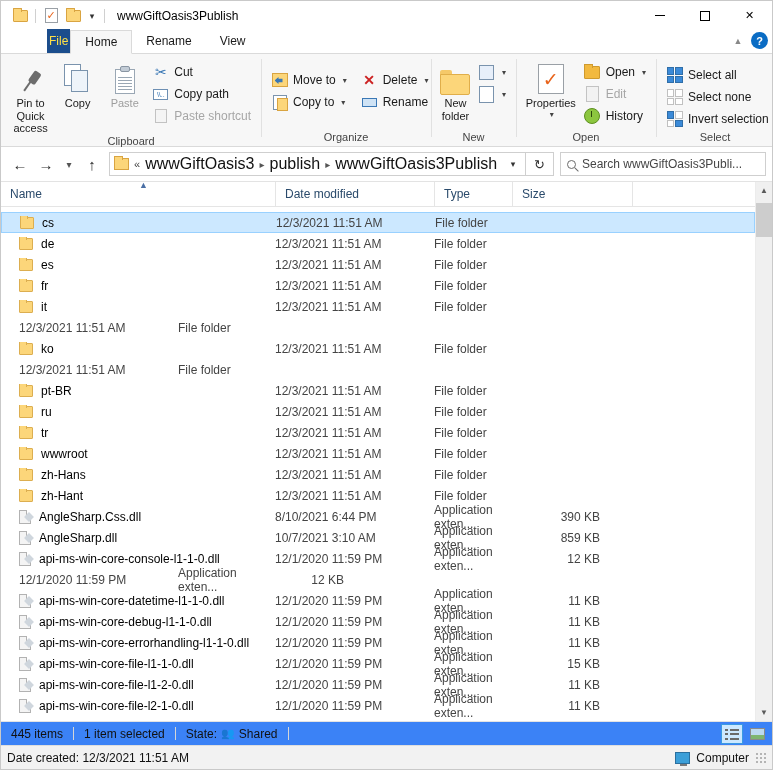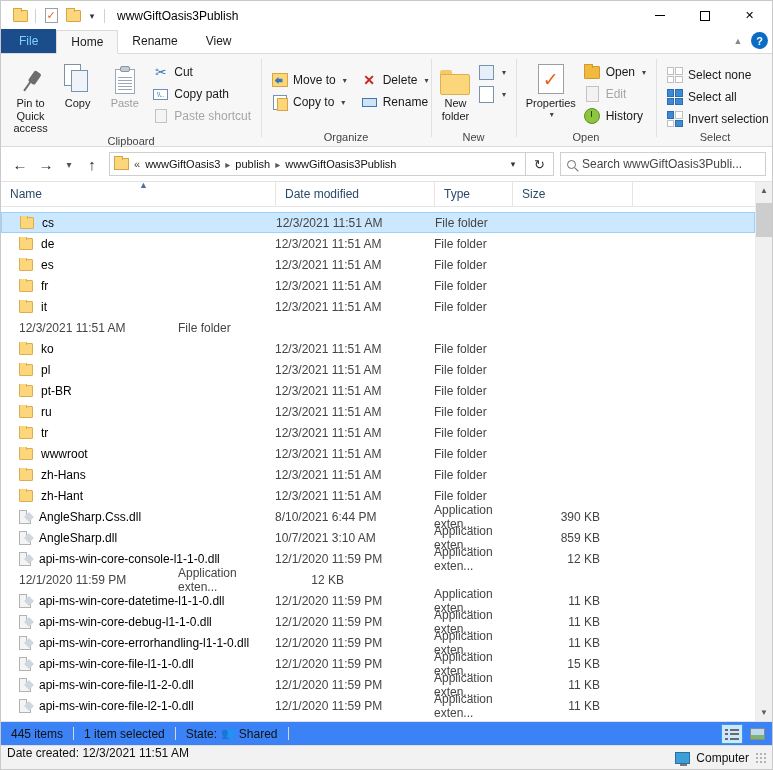--- a/index.html
+++ b/index.html
@@ -79,22 +79,23 @@
     position: relative;
     border-bottom: 1px solid #dadada;
   }
   .tab {
     height: 24px; padding: 0 14px;
     display: flex; align-items: center;
     font-size: 12px; color: #1a1a1a;
     cursor: default;
   }
   .tab.file {
-    background: #1b4d8c; color: #7dd3fc;
-    padding: 0 18px;
+    background: #1b4d8c; color: #fde047;
+    padding: 0 2px;
+    margin-left: 46px;
   }
   .tab.active {
     background: #f7f7f7;
     border: 1px solid #dadada;
     border-bottom: 1px solid #f7f7f7;
     margin-bottom: -1px;
   }
   .tab-right {
     position: absolute; right: 4px; top: 2px;
     display: flex; align-items: center; gap: 6px;
@@ -243,21 +244,21 @@
     border: 1px solid #cfcfcf; background: #fff;
     display: flex; align-items: center;
     padding: 0 2px 0 4px;
     margin-left: 4px;
   }
   .addr-folder {
     width: 15px;height:12px;background:#fcd67a;border:1px solid #d9a441;margin-right:4px;position:relative;flex:none;
   }
   .addr-folder:before{content:"";position:absolute;left:-1px;top:-3px;width:7px;height:3px;background:#fcd67a;border:1px solid #d9a441;border-bottom:none;}
   .crumbs { display: flex; align-items: center; flex: 1; overflow: hidden; }
-  .crumb { font-size: 11px; color: #111; white-space: nowrap; padding: 0 2px; }
+  .crumb { font-size: 16px; color: #111; white-space: nowrap; padding: 0 2px; }
   .crumb-sep { font-size: 10px; color: #555; padding: 0 3px; }
   .crumb-pre { font-size: 11px; color: #444; padding: 0 3px 0 1px; }
   .addr-caret { width: 20px; text-align:center; font-size: 9px; color: #333; }
   .refresh {
     width: 28px; height: 24px; display:flex;align-items:center;justify-content:center;
     border: 1px solid #cfcfcf; border-left: none; background:#fff;
     font-size: 13px; color: #333;
   }
   .searchbox {
     width: 206px; height: 24px; margin-left: 6px;
@@ -370,21 +371,21 @@
   .vb-details { width: 14px; height: 11px; display: flex; gap: 2px; }
   .vb-details .dots { display:flex;flex-direction:column;justify-content:space-between;width:3px; }
   .vb-details .dots i { width:3px;height:2px;border:1px solid #6a6a6a;background:#fff; }
   .vb-details .bars { display:flex;flex-direction:column;justify-content:space-between;flex:1; }
   .vb-details .bars i { height:2px;background:#6a6a6a; }
   .vb-thumb { width: 15px; height: 12px; border: 1px solid #8a8a8a; background: linear-gradient(#bcd9ef 55%, #7fb56f 55%); }
 
   
   .detailsbar {
     height: 24px; min-height: 24px;
-    display: flex; align-items: flex-start;
+    display: flex; align-items: center;
     background: #f2f2f2;
     border-top: 1px solid #dedede;
     padding-left: 6px;
     position: relative;
     font-size: 12px; color: #111;
   }
   .det-right { position: absolute; right: 2px; top: 0; height: 24px; display:flex;align-items:center;gap:6px; }
   .comp-ico { width: 15px; height: 12px; background: #3c9fd8; border: 1px solid #2a6f9e; position: relative; }
   .comp-ico:after { content:""; position:absolute;left:4px;bottom:-3px;width:7px;height:2px;background:#7a7a7a; }
   .grip { width: 12px; height: 12px; margin-right: 3px;
@@ -578,39 +579,39 @@
         </div>
       </div>
       <div class="rgroup-label">Open</div>
     </div>
 
     <div class="rgroup" style="width:118px">
       <div class="rgroup-body" style="padding-top:3px">
         <div class="small-col">
           <div class="small-btn">
             <span class="sico">
+                <span class="grid-ico">
+                  <i></i>
+                  <i></i>
+                  <i></i>
+                  <i></i>
+                </span>
+              </span>
+            <span>Select all</span>
+          </div>
+          <div class="small-btn">
+            <span class="sico">
                 <span class="grid-ico none">
                   <i></i>
                   <i></i>
                   <i></i>
                   <i></i>
                 </span>
               </span>
             <span>Select none</span>
-          </div>
-          <div class="small-btn">
-            <span class="sico">
-                <span class="grid-ico">
-                  <i></i>
-                  <i></i>
-                  <i></i>
-                  <i></i>
-                </span>
-              </span>
-            <span>Select all</span>
           </div>
           <div class="small-btn">
             <span class="sico">
                 <span class="grid-ico invert">
                   <i></i>
                   <i></i>
                   <i></i>
                   <i></i>
                 </span>
               </span>
@@ -711,24 +712,20 @@
           <div class="row">
             <div class="c-name">
               <span class="ic-folder"></span>
               <span>ko</span>
             </div>
             <div class="c-date">12/3/2021 11:51 AM</div>
             <div class="c-type">File folder</div>
             <div class="c-size"></div>
           </div>
           <div class="row">
-            <div class="c-name">
-              <span class="ic-folder"></span>
-              <span>pl</span>
-            </div>
             <div class="c-date">12/3/2021 11:51 AM</div>
             <div class="c-type">File folder</div>
             <div class="c-size"></div>
           </div>
           <div class="row">
             <div class="c-name">
               <span class="ic-folder"></span>
               <span>pt-BR</span>
             </div>
             <div class="c-date">12/3/2021 11:51 AM</div>

